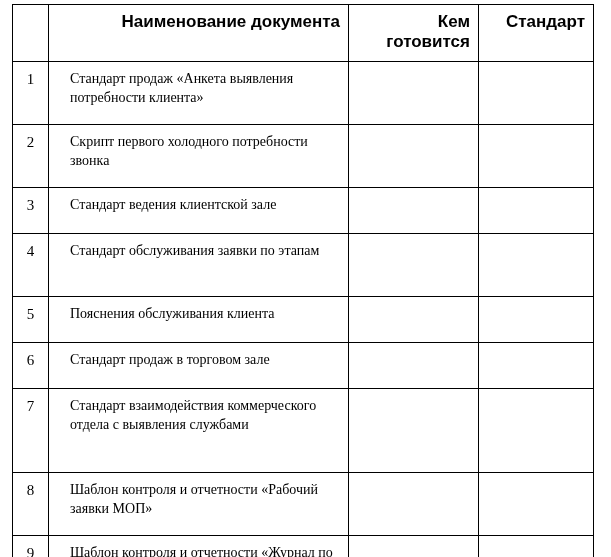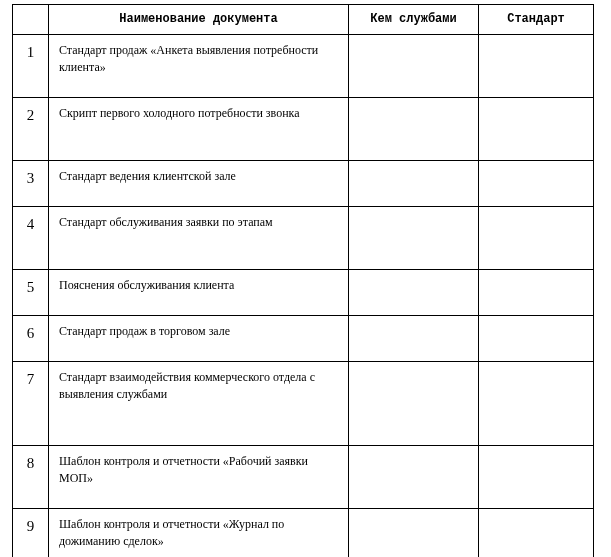--- a/index.html
+++ b/index.html
@@ -31,42 +31,42 @@
     border: 1px solid #000000;
     vertical-align: top;
     padding: 7px 8px 8px 8px;
   }
   col.c-num { width: 36px; }
   col.c-name { width: 300px; }
   col.c-who { width: 130px; }
   col.c-notes { width: 115px; }
 
   thead th {
-    font-family: Liberation Mono, monospace;
-    font-size: 12px;
+    font-family: Liberation Sans, sans-serif;
+    font-size: 17px;
     font-weight: bold;
-    text-align: center;
+    text-align: right;
     padding-top: 9px;
     padding-bottom: 10px;
     line-height: 1.2;
   }
   thead th.num-head {
     padding: 0;
   }
   tbody td.num-cell {
     text-align: center;
     font-size: 15px;
     line-height: 1.35;
     padding-left: 2px;
     padding-right: 2px;
   }
   tbody td.name-cell {
-    font-size: 12px;
+    font-size: 14px;
     line-height: 1.38;
-    padding-left: 10px;
+    padding-left: 21px;
   }
   tbody td.blank-cell {
     font-size: 15px;
   }
   tbody tr.r1 td { height: 47px; }
   tbody tr.r2 td { height: 47px; }
   tbody tr.r3 td { height: 30px; }
   tbody tr.r4 td { height: 47px; }
   tbody tr.r5 td { height: 30px; }
   tbody tr.r6 td { height: 30px; }
@@ -82,21 +82,21 @@
     <colgroup>
       <col class="c-num">
       <col class="c-name">
       <col class="c-who">
       <col class="c-notes">
     </colgroup>
     <thead>
       <tr>
         <th class="num-head"></th>
         <th>Наименование документа</th>
-        <th>Кем службами</th>
+        <th>Кем готовится</th>
         <th>Стандарт</th>
       </tr>
     </thead>
     <tbody>
       <tr class="r1">
         <td class="num-cell">1</td>
         <td class="name-cell">Стандарт продаж «Анкета выявления потребности клиента»</td>
         <td class="blank-cell"></td>
         <td class="blank-cell"></td>
       </tr>

